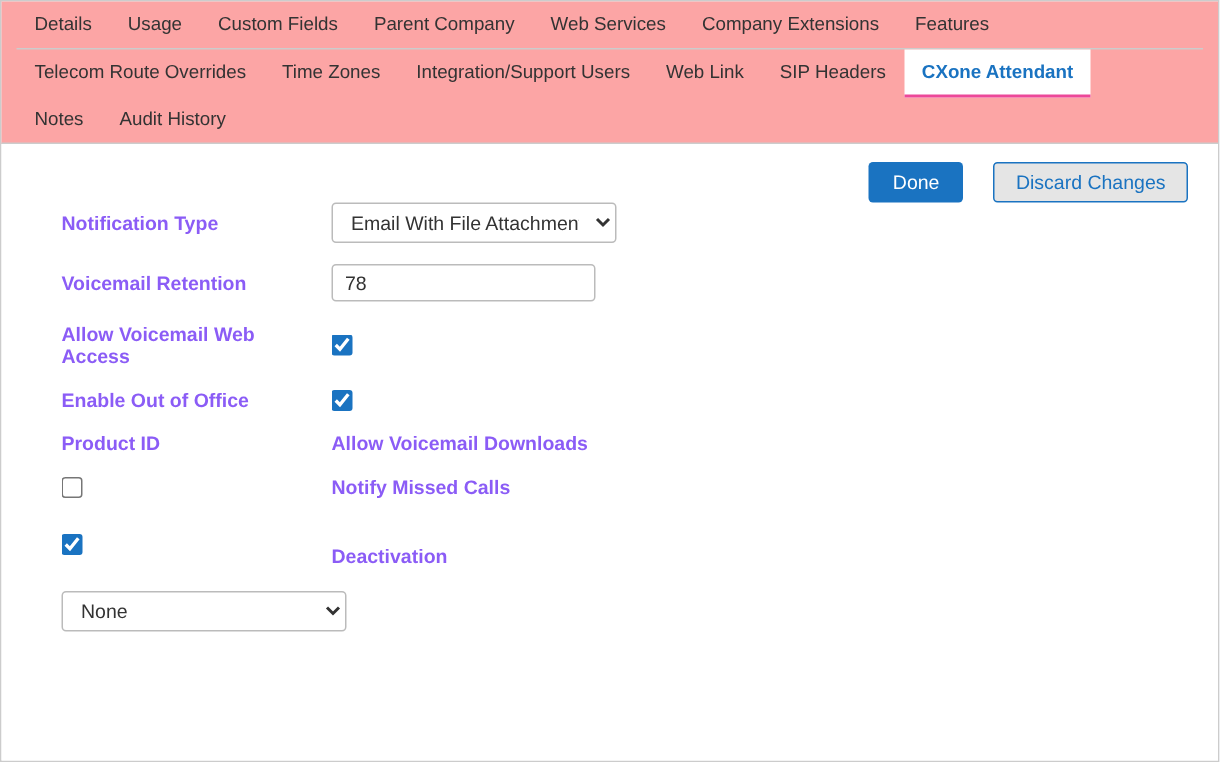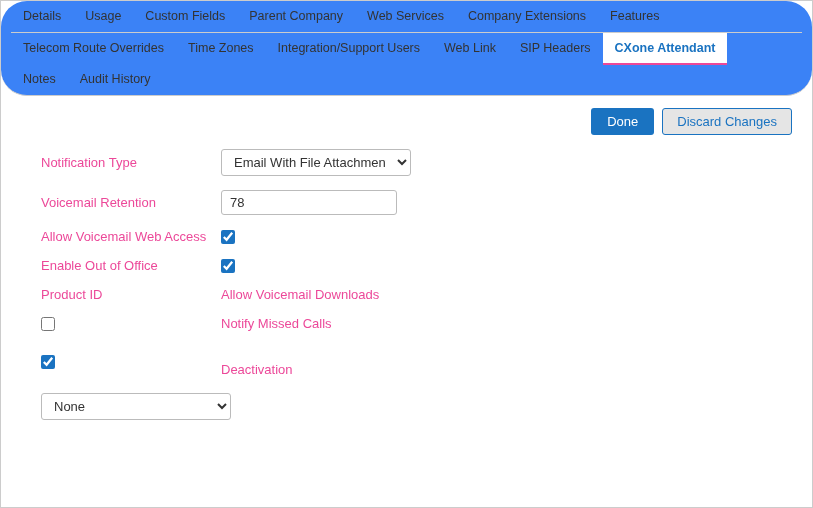--- a/index.html
+++ b/index.html
@@ -16,24 +16,23 @@
     }
     .container {
       width: 813px;
       height: 508px;
       background: #fff;
       border: 1px solid #ccc;
       display: flex;
       flex-direction: column;
     }
     .tab-bar {
-      background: #3b82f6;
+      background: #fca5a5;
       border-bottom: 1px solid #ccc;
       padding: 0 10px;
-      border-radius: 26px;
     }
     .tab-row {
       display: flex;
       align-items: flex-end;
       flex-wrap: nowrap;
     }
     .tab {
       padding: 8px 12px;
       cursor: pointer;
       color: #1a73c1;
@@ -52,22 +51,21 @@
     .tab-row-1 { border-bottom: 1px solid #ccc; }
     .content-area {
       flex: 1;
       padding: 12px 20px;
       overflow-y: auto;
       background: #fff;
     }
     .toolbar {
       display: flex;
       justify-content: flex-end;
-      margin-bottom: 14px;
-      gap: 8px;
+      gap: 20px;
     }
     .btn-done {
       background: #1a73c1;
       color: #fff;
       border: none;
       padding: 5px 16px;
       border-radius: 3px;
       cursor: pointer;
       font-size: 13px;
     }
@@ -82,23 +80,24 @@
     }
     .form-grid {
       display: grid;
       grid-template-columns: 180px 1fr;
       row-gap: 14px;
       align-items: center;
       max-width: 580px;
       margin-left: 20px;
     }
     .form-label {
-      color: #ec4899;
+      color: #8b5cf6;
       font-size: 13px;
       padding-right: 10px;
+      font-weight: bold;
     }
     .form-input {
       border: 1px solid #bbb;
       border-radius: 3px;
       padding: 4px 8px;
       font-size: 13px;
       width: 176px;
       color: #333;
     }
     .form-select {

